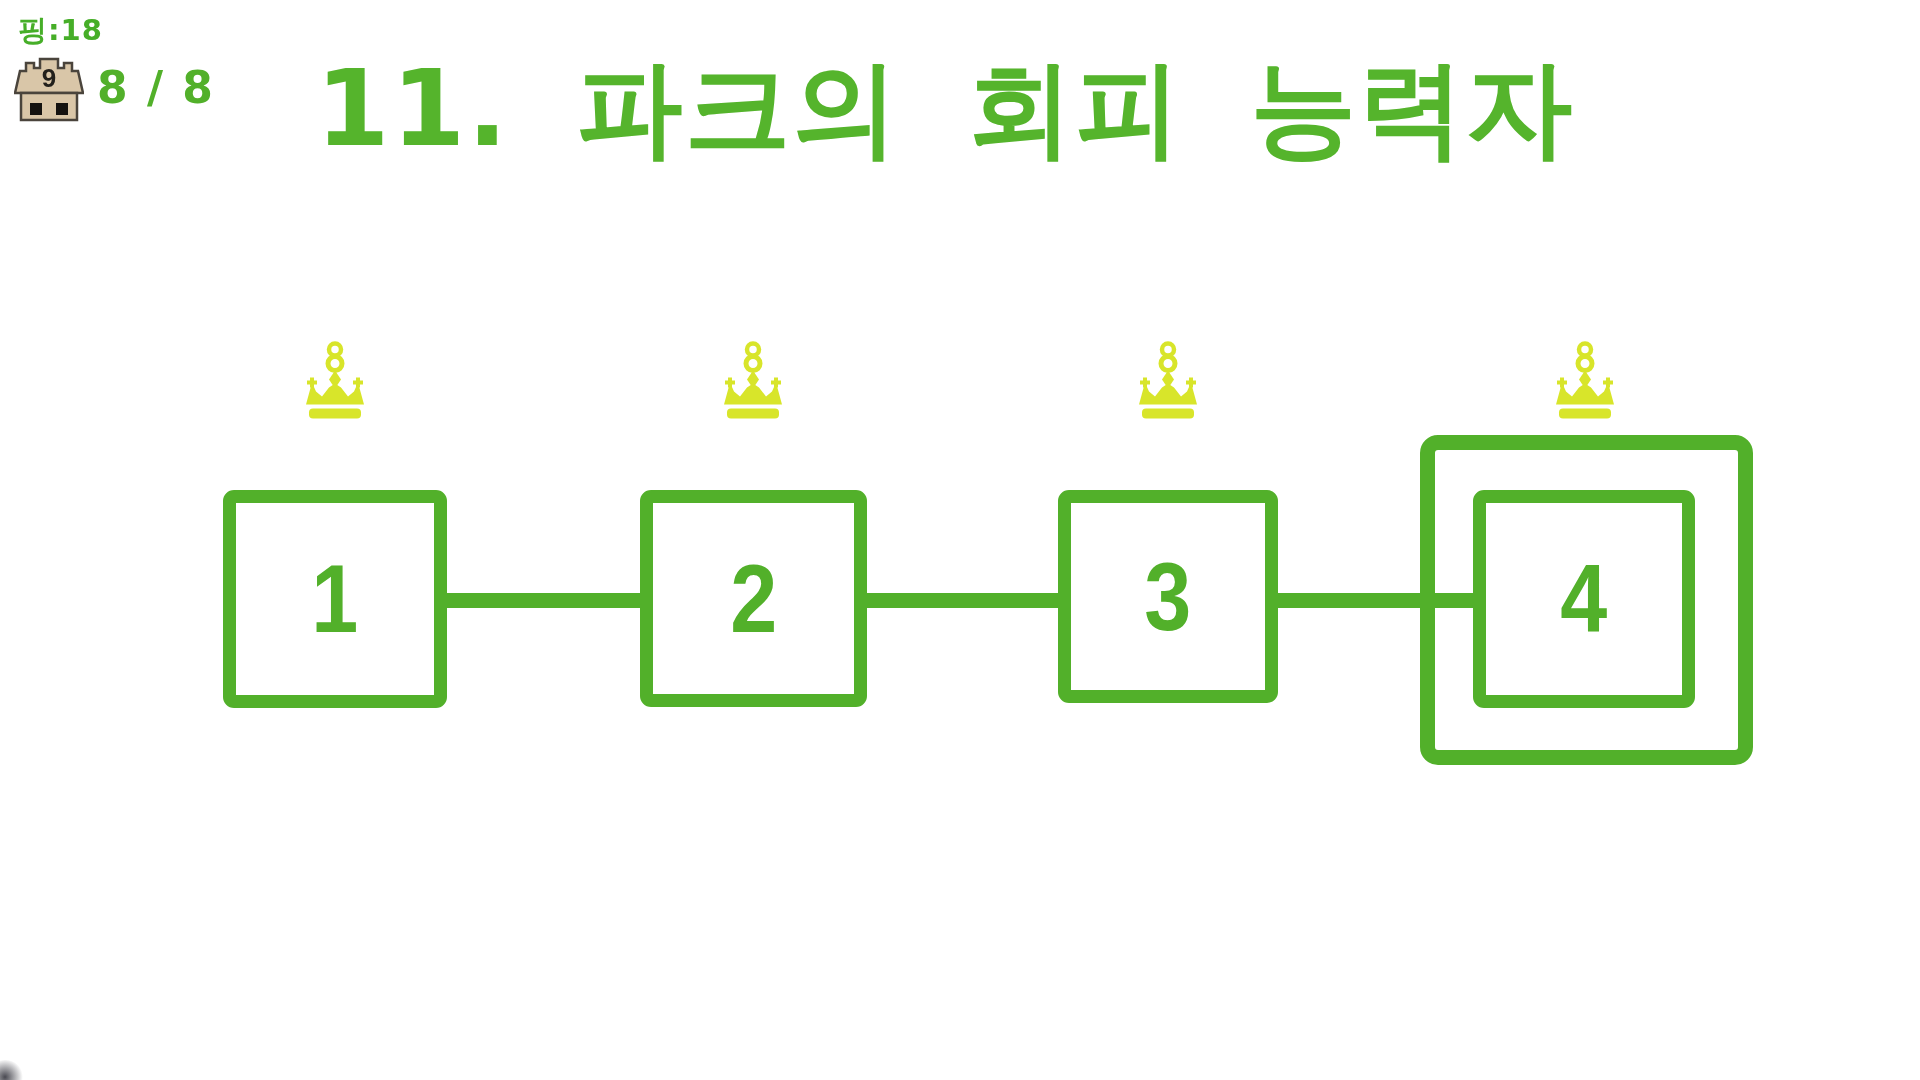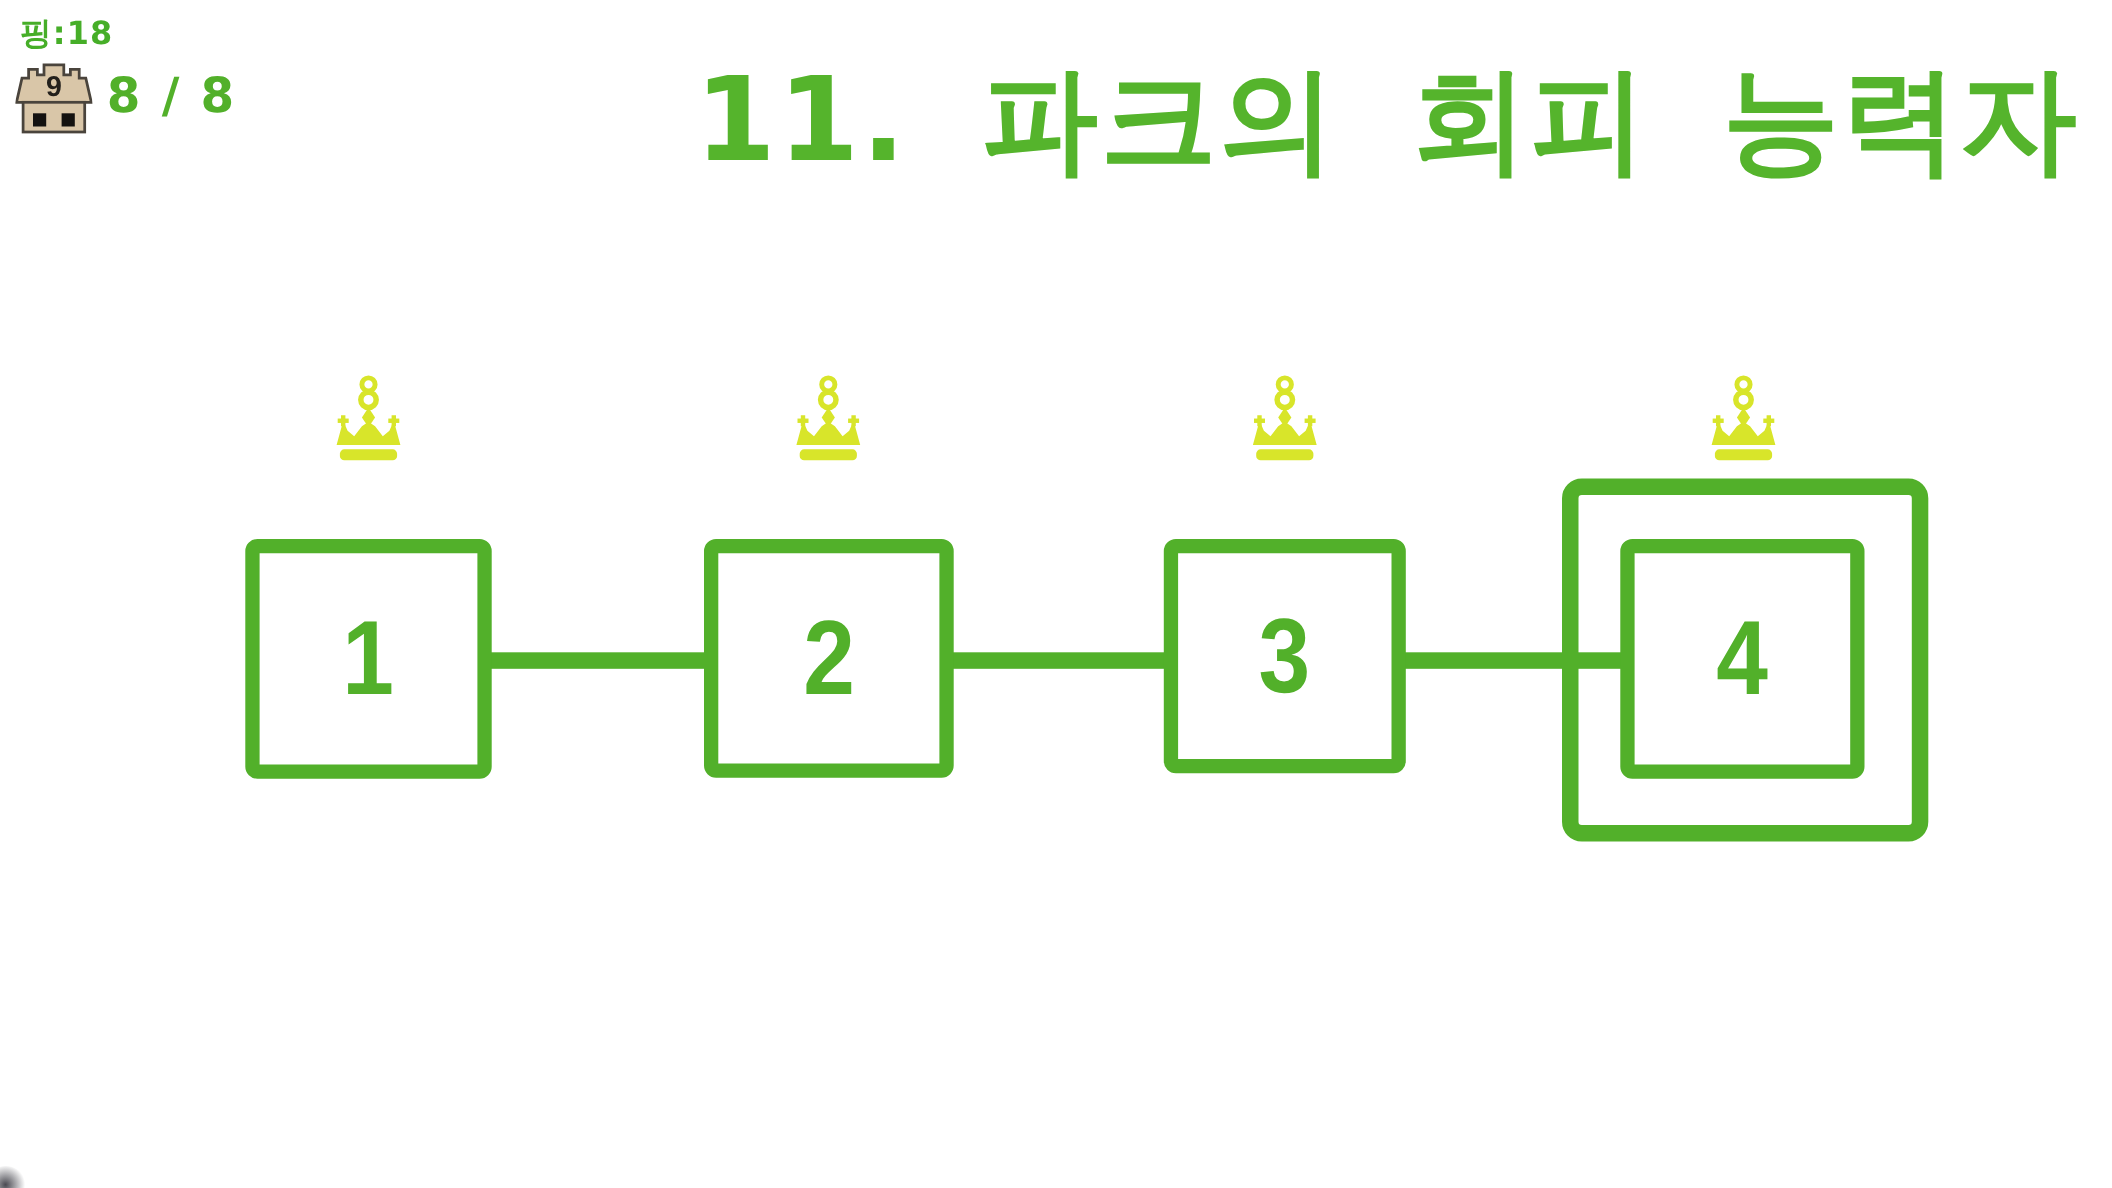--- a/index.html
+++ b/index.html
@@ -40,21 +40,21 @@
     font-weight: bold;
     color: #52b02a;
     letter-spacing: 2px;
     white-space: nowrap;
   }
   
   .title {
     position: absolute;
     left: 0; top: 38px;
     width: 1890px;
-    text-align: right;
+    text-align: center;
     font-size: 106px;
     font-weight: bold;
     color: #55b42c;
     word-spacing: 28px;
     letter-spacing: 2px;
     white-space: nowrap;
   }
   
   .connector {
     position: absolute;

